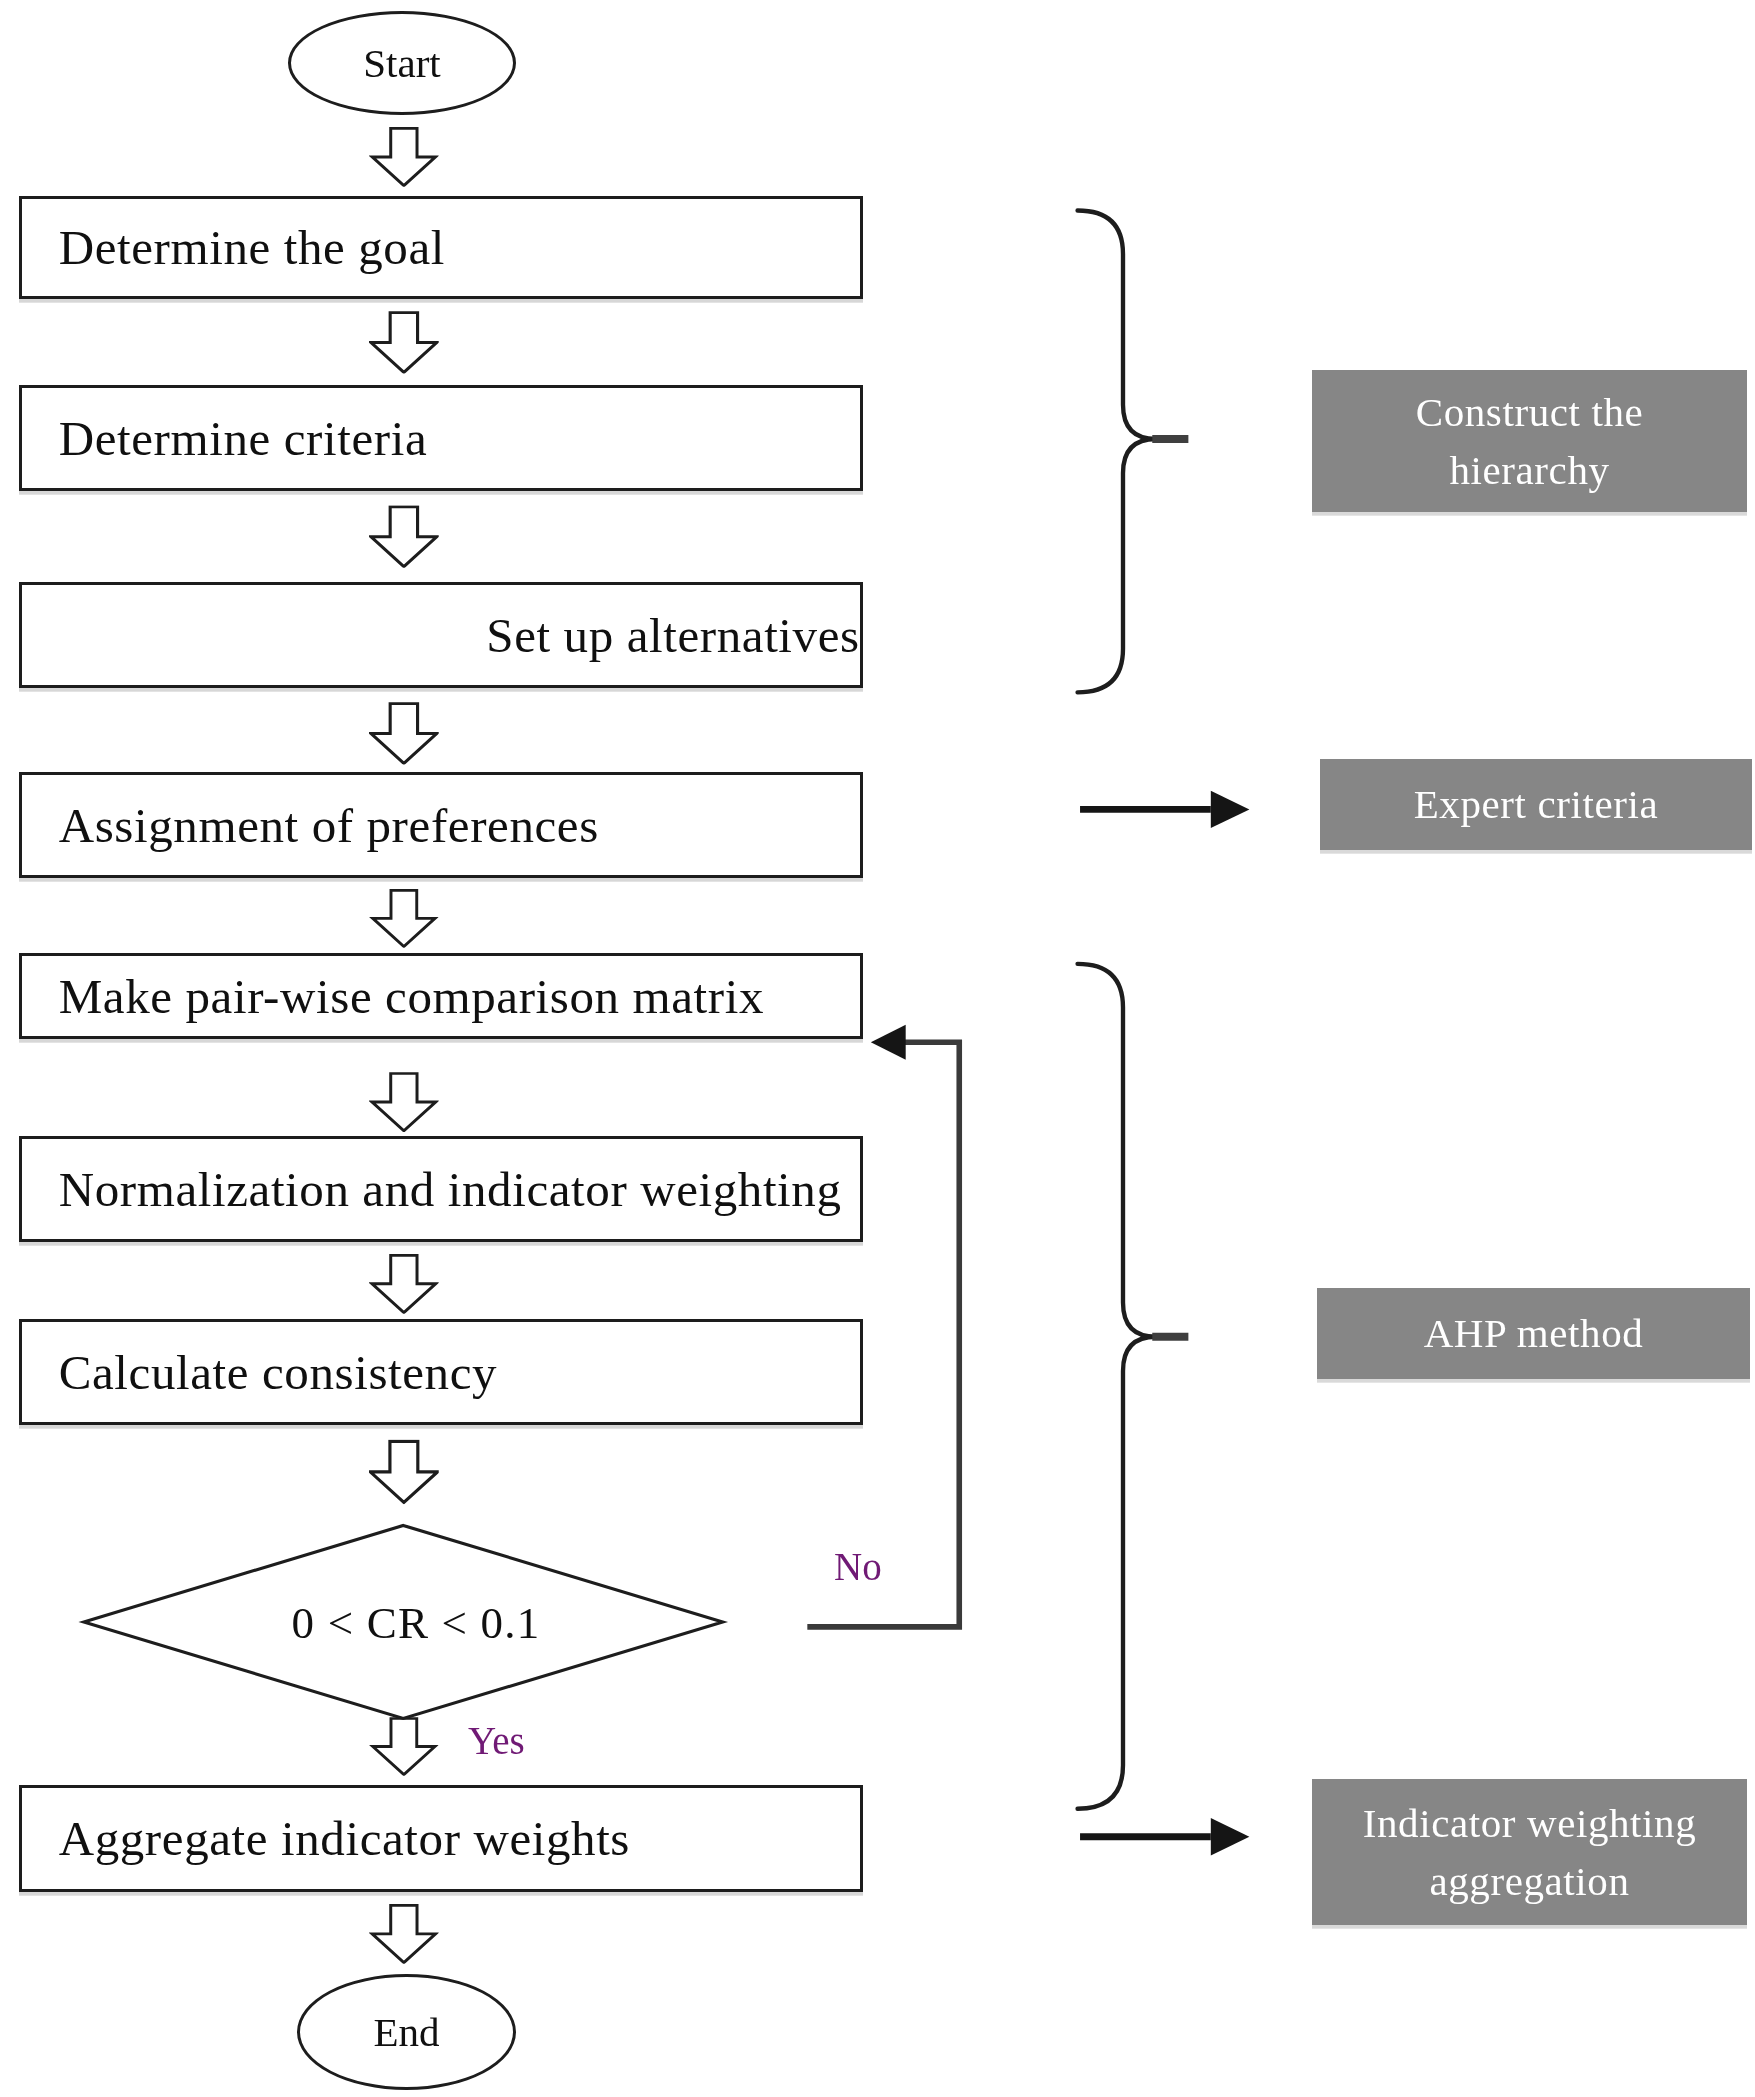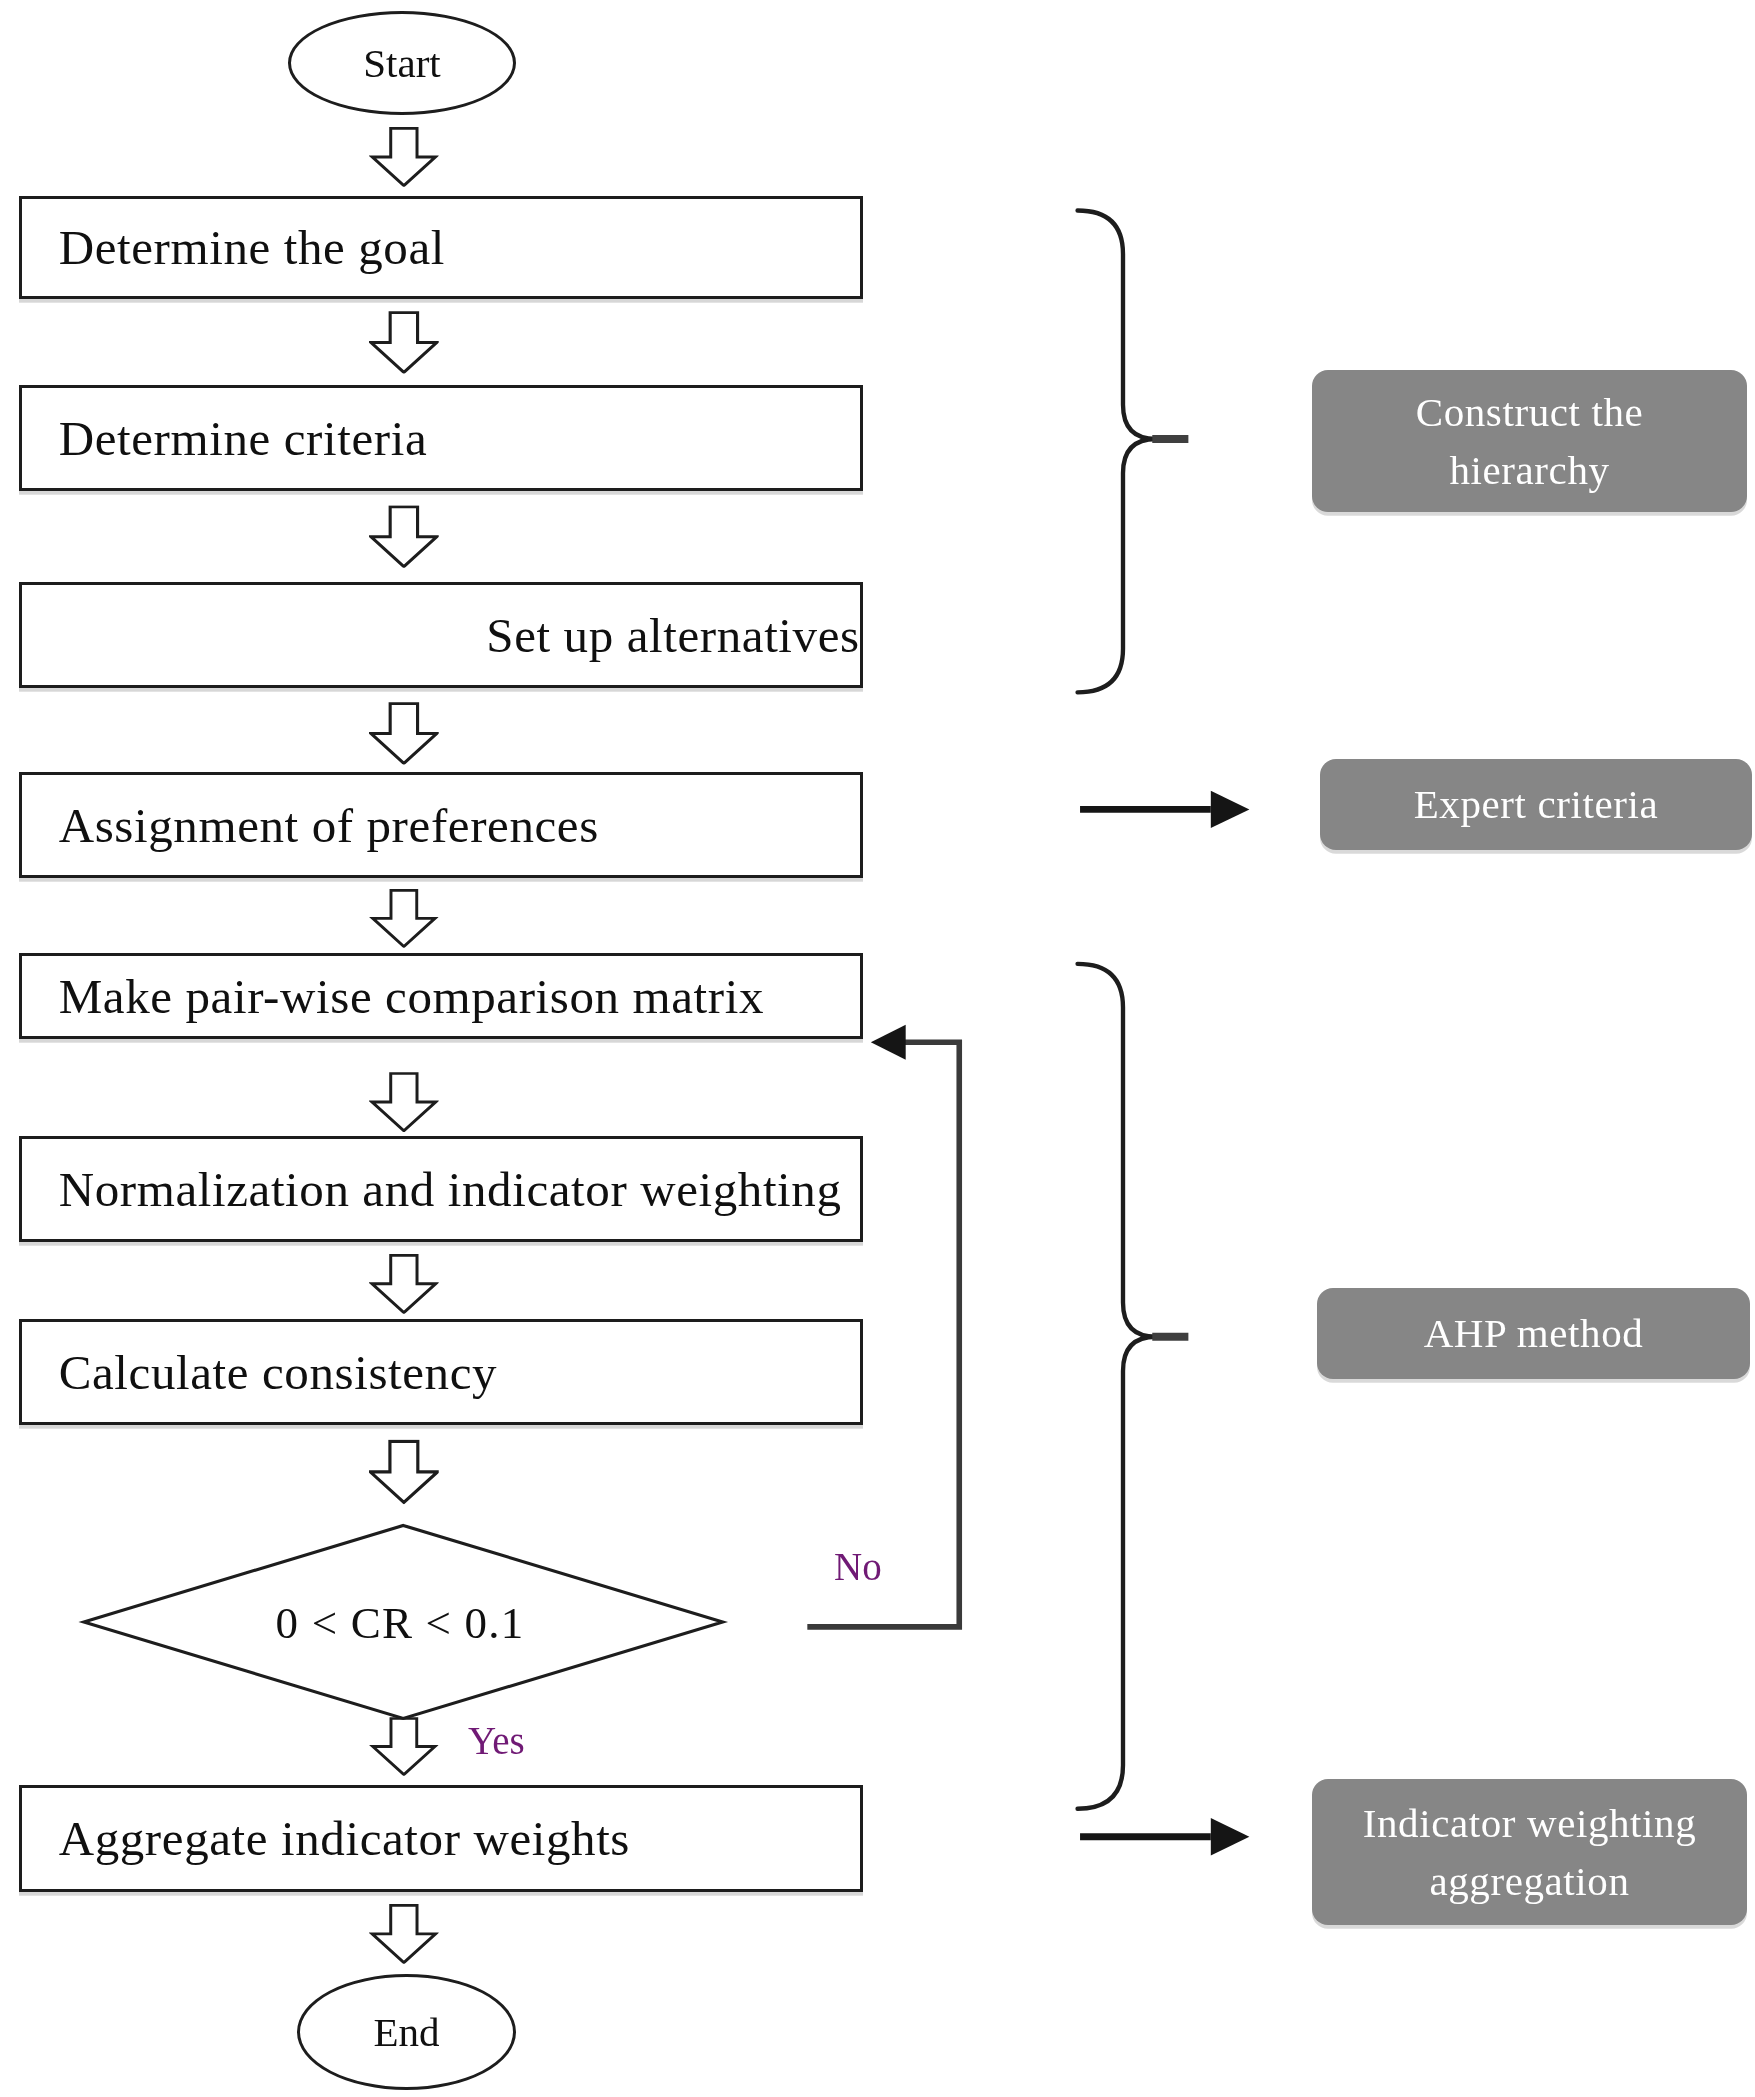--- a/index.html
+++ b/index.html
@@ -23,21 +23,20 @@
     font-size: 45px; color: #101010; letter-spacing: 1.2px;
     background: transparent;
   }
   .flow-label { font-size: 39px; color: #701a75; }
   .annotation {
     background: #868686; color: #ffffff;
     display: flex; align-items: center; justify-content: center;
     text-align: center; font-size: 41px; line-height: 1.42;
     white-space: pre-line; letter-spacing: 0.6px;
     box-shadow: 0 3.7px 0 rgba(170,170,170,0.45);
-    border-radius: 16px;
   }
 </style>
 </head>
 <body>
 
 <div class="canvas">
 
   <svg class="overlay" width="1756" height="2097" viewBox="0 0 2819 3368">
     <defs>
       <symbol id="block-arrow" viewBox="0 0 110 100">
@@ -96,21 +95,21 @@
   <div class="node" style="left:18.7px; top:953px; width:844px; height:86px;text-align:center;">
     <span>Make pair-wise comparison matrix</span>
   </div>
   <div class="node" style="left:18.7px; top:1136px; width:844px; height:106px;">
     <span>Normalization and indicator weighting</span>
   </div>
   <div class="node" style="left:18.7px; top:1319px; width:844px; height:106px;">
     <span>Calculate consistency</span>
   </div>
 
-  <div class="diamond-label" style="left:182px; top:1593px; width:436px; height:59px;">
+  <div class="diamond-label" style="left:198px; top:1593px; width:436px; height:59px;">
     <span>0 &lt; CR &lt; 0.1</span>
   </div>
   <div class="flow-label" style="left:834px; top:1544px;">No</div>
   <div class="flow-label" style="left:468px; top:1718px;">Yes</div>
 
   <div class="node" style="left:18.7px; top:1785px; width:844px; height:107px;">
     <span>Aggregate indicator weights</span>
   </div>
 
   <div class="annotation" style="left:1312px; top:370px; width:435px; height:142px;">

